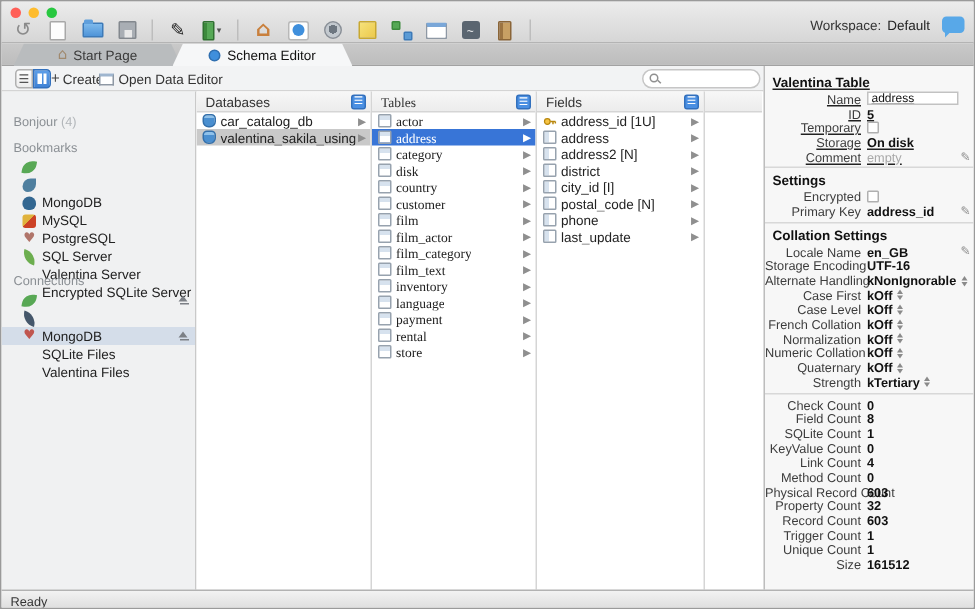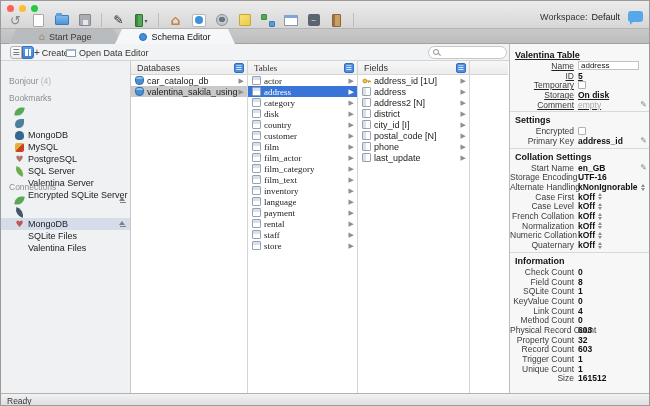--- a/index.html
+++ b/index.html
@@ -366,25 +366,20 @@
           <span class="nm">payment</span>
           <span class="arr">▶</span>
         </div>
         <div class="row">
           <span class="ic table-icon"></span>
           <span class="nm">rental</span>
           <span class="arr">▶</span>
         </div>
         <div class="row">
           <span class="ic table-icon"></span>
-          <span class="nm">staff</span>
-          <span class="arr">▶</span>
-        </div>
-        <div class="row">
-          <span class="ic table-icon"></span>
           <span class="nm">store</span>
           <span class="arr">▶</span>
         </div>
       </div>
       <div class="col">
         <div class="col-h">
           <span>Fields</span>
           <span class="badge">☰</span>
         </div>
         <div class="row">
@@ -473,21 +468,21 @@
         </div>
         <div class="prow">
           <span class="plabel">Primary Key</span>
           <span class="pval">address_id</span>
           <span class="pencil">✎</span>
         </div>
       </div>
       <div class="psec">
         <div class="ptitle">Collation Settings</div>
         <div class="prow">
-          <span class="plabel">Start Name</span>
+          <span class="plabel">Locale Name</span>
           <span class="pval">en_GB</span>
           <span class="pencil">✎</span>
         </div>
         <div class="prow">
           <span class="plabel">Storage Encoding</span>
           <span class="pval">UTF-16</span>
         </div>
         <div class="prow">
           <span class="plabel">Alternate Handling</span>
           <span class="pval">kNonIgnorable</span>
@@ -537,23 +532,30 @@
           </span>
         </div>
         <div class="prow">
           <span class="plabel">Quaternary</span>
           <span class="pval">kOff</span>
           <span class="stepper">
             <span class="up"></span>
             <span class="dn"></span>
           </span>
         </div>
+        <div class="prow">
+          <span class="plabel">Strength</span>
+          <span class="pval">kTertiary</span>
+          <span class="stepper">
+            <span class="up"></span>
+            <span class="dn"></span>
+          </span>
+        </div>
       </div>
       <div class="psec">
-        <div class="ptitle">Information</div>
         <div class="prow">
           <span class="plabel">Check Count</span>
           <span class="pval">0</span>
         </div>
         <div class="prow">
           <span class="plabel">Field Count</span>
           <span class="pval">8</span>
         </div>
         <div class="prow">
           <span class="plabel">SQLite Count</span>

